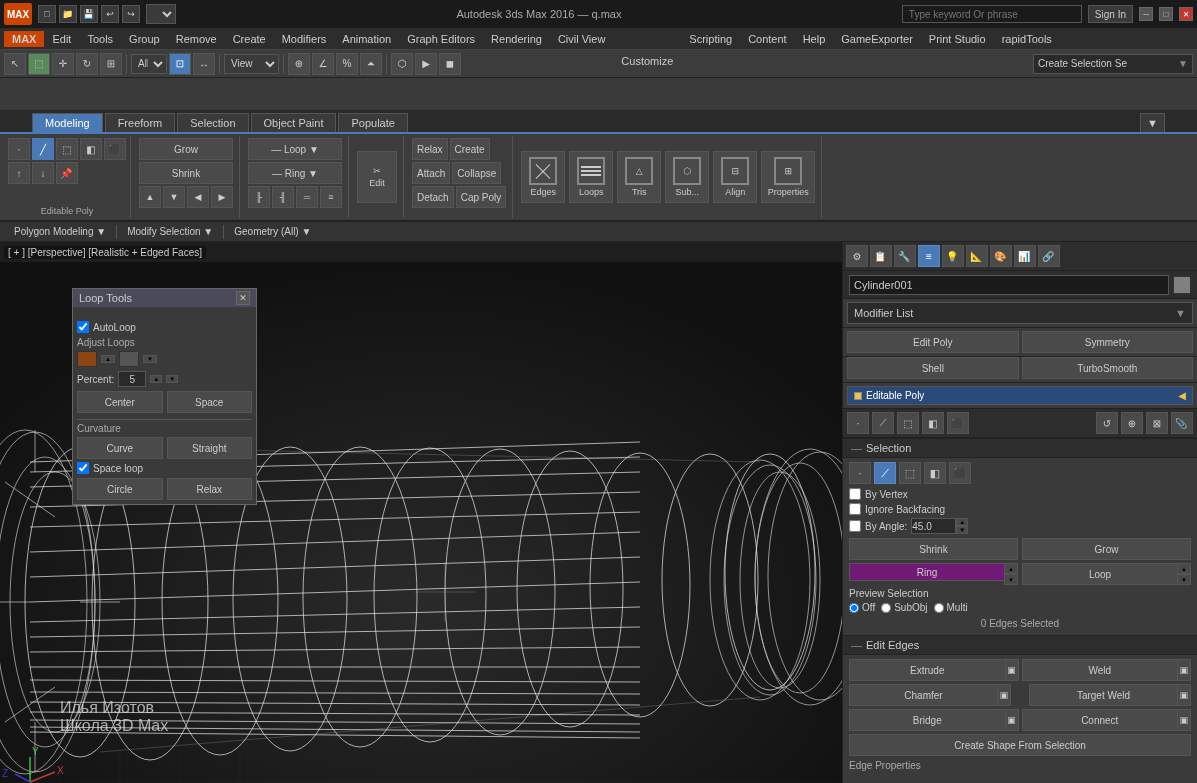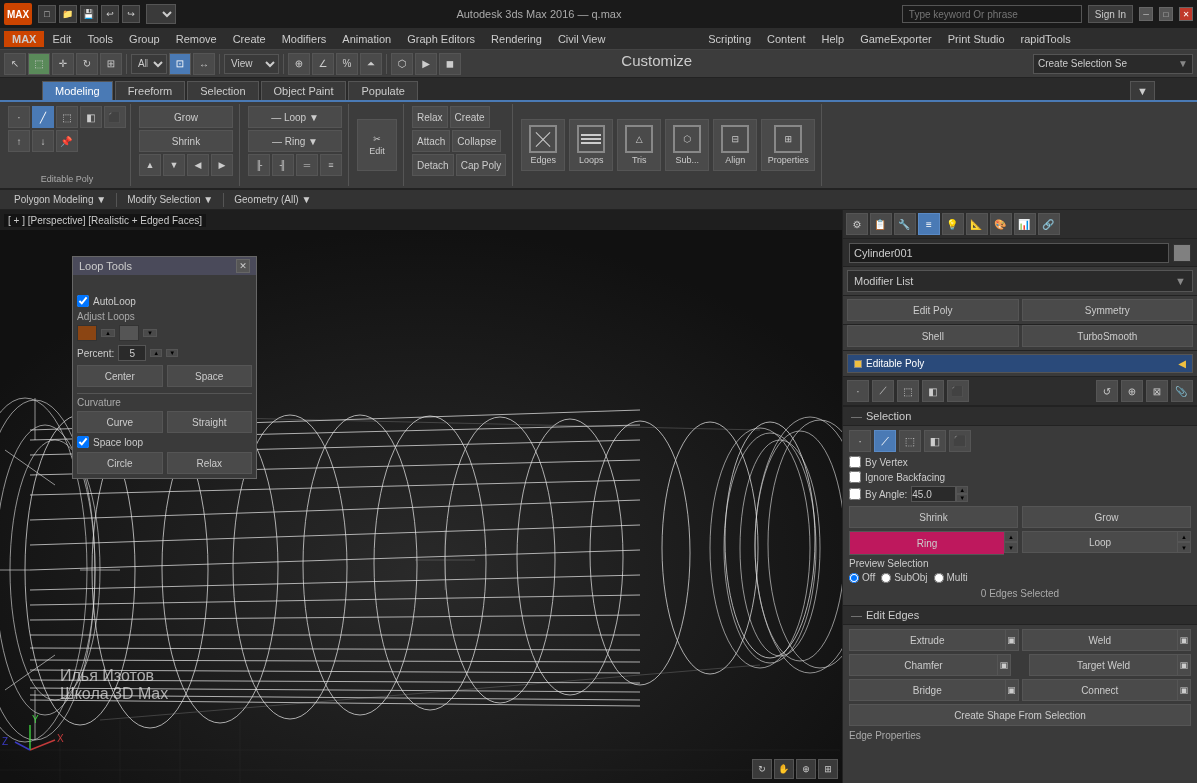--- a/index.html
+++ b/index.html
@@ -76,21 +76,21 @@
   <div style="padding:2px 8px; cursor:pointer; color:#ccc; font-size:11px;">Edit</div>
   <div style="padding:2px 8px; cursor:pointer; color:#ccc; font-size:11px;">Tools</div>
   <div style="padding:2px 8px; cursor:pointer; color:#ccc; font-size:11px;">Group</div>
   <div style="padding:2px 8px; cursor:pointer; color:#ccc; font-size:11px;">Remove</div>
   <div style="padding:2px 8px; cursor:pointer; color:#ccc; font-size:11px;">Create</div>
   <div style="padding:2px 8px; cursor:pointer; color:#ccc; font-size:11px;">Modifiers</div>
   <div style="padding:2px 8px; cursor:pointer; color:#ccc; font-size:11px;">Animation</div>
   <div style="padding:2px 8px; cursor:pointer; color:#ccc; font-size:11px;">Graph Editors</div>
   <div style="padding:2px 8px; cursor:pointer; color:#ccc; font-size:11px;">Rendering</div>
   <div style="padding:2px 8px; cursor:pointer; color:#ccc; font-size:11px;">Civil View</div>
-  <div style="padding:2px 8px; cursor:pointer; color:#ccc; font-size:15px;margin-top:44px;">Customize</div>
+  <div style="padding:2px 8px; cursor:pointer; color:#ccc; font-size:11px;margin-top:44px;">Customize</div>
   <div style="padding:2px 8px; cursor:pointer; color:#ccc; font-size:11px;">Scripting</div>
   <div style="padding:2px 8px; cursor:pointer; color:#ccc; font-size:11px;">Content</div>
   <div style="padding:2px 8px; cursor:pointer; color:#ccc; font-size:11px;">Help</div>
   <div style="padding:2px 8px; cursor:pointer; color:#ccc; font-size:11px;">GameExporter</div>
   <div style="padding:2px 8px; cursor:pointer; color:#ccc; font-size:11px;">Print Studio</div>
   <div style="padding:2px 8px; cursor:pointer; color:#ccc; font-size:11px;">rapidTools</div>
 </div>
 
 <div id="toolbar" style="height:28px; background:#3c3c3c; display:flex; align-items:center; padding:0 4px; gap:2px; border-bottom:1px solid #222;">
   <button style="width:22px; height:22px; background:#4a4a4a; border:1px solid #555; cursor:pointer; color:#ccc; font-size:10px;">↖</button>
@@ -113,21 +113,21 @@
   <button style="width:22px; height:22px; background:#4a4a4a; border:1px solid #555; cursor:pointer; color:#ccc; font-size:10px;">⬡</button>
   <button style="width:22px; height:22px; background:#4a4a4a; border:1px solid #555; cursor:pointer; color:#ccc; font-size:10px;">▶</button>
   <button style="width:22px; height:22px; background:#4a4a4a; border:1px solid #555; cursor:pointer; color:#ccc; font-size:10px;">◼</button>
   <div style="flex:1;"></div>
   <div style="background:#2a2a2a; border:1px solid #555; color:#ccc; height:20px; width:160px; font-size:10px; padding:0 4px; display:flex; align-items:center; justify-content:space-between;">
     <span>Create Selection Se</span>
     <span style="color:#888;">▼</span>
   </div>
 </div>
 
-<div id="ribbon-tabs" style="height:22px; background:#2a2a2a; display:flex; align-items:flex-end; padding:0 42px; border-bottom:none;">
+<div id="ribbon-tabs" style="height:22px; background:#2a2a2a; display:flex; align-items:flex-end; padding:0 32px; border-bottom:none;margin-top:32px;">
   <div style="padding:3px 12px; cursor:pointer; color:#fff; font-size:11px; background:#4a7ab5; border:1px solid #555; border-bottom:none; margin-right:2px;">Modeling</div>
   <div style="padding:3px 12px; cursor:pointer; color:#ccc; font-size:11px; background:#3a3a3a; border:1px solid #555; border-bottom:none; margin-right:2px;">Freeform</div>
   <div style="padding:3px 12px; cursor:pointer; color:#ccc; font-size:11px; background:#3a3a3a; border:1px solid #555; border-bottom:none; margin-right:2px;">Selection</div>
   <div style="padding:3px 12px; cursor:pointer; color:#ccc; font-size:11px; background:#3a3a3a; border:1px solid #555; border-bottom:none; margin-right:2px;">Object Paint</div>
   <div style="padding:3px 12px; cursor:pointer; color:#ccc; font-size:11px; background:#3a3a3a; border:1px solid #555; border-bottom:none; margin-right:2px;">Populate</div>
   <div style="margin-left:auto; padding:3px 6px; cursor:pointer; color:#ccc; font-size:11px; background:#3a3a3a; border:1px solid #555; border-bottom:none;">▼</div>
 </div>
 
 <div id="ribbon" style="height:90px; background:#3c3c3c; display:flex; align-items:stretch; padding:2px 4px; border-bottom:2px solid #222; border-top:2px solid #4a7ab5; overflow:hidden;">
 
@@ -356,21 +356,21 @@
     </svg>
 
     <div style="position:absolute; top:4px; left:4px; color:#ccc; font-size:10px; z-index:10; background:rgba(0,0,0,0.3); padding:1px 4px;">[ + ] [Perspective] [Realistic + Edged Faces]</div>
 
     <div style="position:absolute; bottom:80px; left:60px; color:#ddd; font-size:16px; z-index:5; opacity:0.75;">
       <div>Илья Изотов</div>
       <div>Школа 3D Max</div>
     </div>
 
     <div id="loop-tools" style="position:absolute; top:46px; left:72px; width:185px; background:#3a3a3a; border:1px solid #666; z-index:20; padding:4px;">
-      <div style="background:#4a4a5a; padding:2px 6px; font-size:11px; color:#ccc; margin:-4px -4px 20px -4px; display:flex; justify-content:space-between; align-items:center; cursor:move;">
+      <div style="background:#4a4a5a; padding:2px 6px; font-size:11px; color:#ccc; margin:-4px -4px 14px -4px; display:flex; justify-content:space-between; align-items:center; cursor:move;">
         <span>Loop Tools</span>
         <button style="background:#555; border:1px solid #666; color:#ccc; width:14px; height:14px; cursor:pointer; font-size:9px; display:flex; align-items:center; justify-content:center;">✕</button>
       </div>
       <div style="display:flex; align-items:center; gap:4px; margin-bottom:4px;">
         <input type="checkbox" checked="" style="width: 12px; height: 12px;">
         <span style="font-size:10px; color:#ccc;">AutoLoop</span>
       </div>
       <div style="font-size:10px; color:#aaa; margin-bottom:3px;">Adjust Loops</div>
       <div style="display:flex; align-items:center; gap:4px; margin-bottom:4px;">
         <div style="width:20px; height:16px; background:#8B4513; border:1px solid #333; cursor:pointer;"></div>
@@ -503,21 +503,21 @@
           </div>
         </div>
 
         <div style="display:flex; gap:4px; margin-bottom:3px;">
           <button style="flex:1; height:22px; background:#4a4a4a; border:1px solid #555; color:#ccc; font-size:10px; cursor:pointer;">Shrink</button>
           <button style="flex:1; height:22px; background:#4a4a4a; border:1px solid #555; color:#ccc; font-size:10px; cursor:pointer;">Grow</button>
         </div>
 
         <div style="display:flex; gap:4px; margin-bottom:3px;">
           <div style="display:flex; flex:1;">
-            <button style="flex:1; height:24px; background:#be185d; border:1px solid #555; border-right:none; color:#ccc; font-size:10px; cursor:pointer;">Ring</button>
+            <button style="flex:1; height:18px; background:#701a75; border:1px solid #555; border-right:none; color:#ccc; font-size:10px; cursor:pointer;">Ring</button>
             <div style="display:flex; flex-direction:column;">
               <button style="width:14px; height:11px; background:#4a4a4a; border:1px solid #555; font-size:6px; cursor:pointer; display:flex; align-items:center; justify-content:center;">▲</button>
               <button style="width:14px; height:11px; background:#4a4a4a; border:1px solid #555; font-size:6px; cursor:pointer; display:flex; align-items:center; justify-content:center;">▼</button>
             </div>
           </div>
           <div style="display:flex; flex:1;">
             <button style="flex:1; height:22px; background:#4a4a4a; border:1px solid #555; border-right:none; color:#ccc; font-size:10px; cursor:pointer;">Loop</button>
             <div style="display:flex; flex-direction:column;">
               <button style="width:14px; height:11px; background:#4a4a4a; border:1px solid #555; font-size:6px; cursor:pointer; display:flex; align-items:center; justify-content:center;">▲</button>
               <button style="width:14px; height:11px; background:#4a4a4a; border:1px solid #555; font-size:6px; cursor:pointer; display:flex; align-items:center; justify-content:center;">▼</button>

